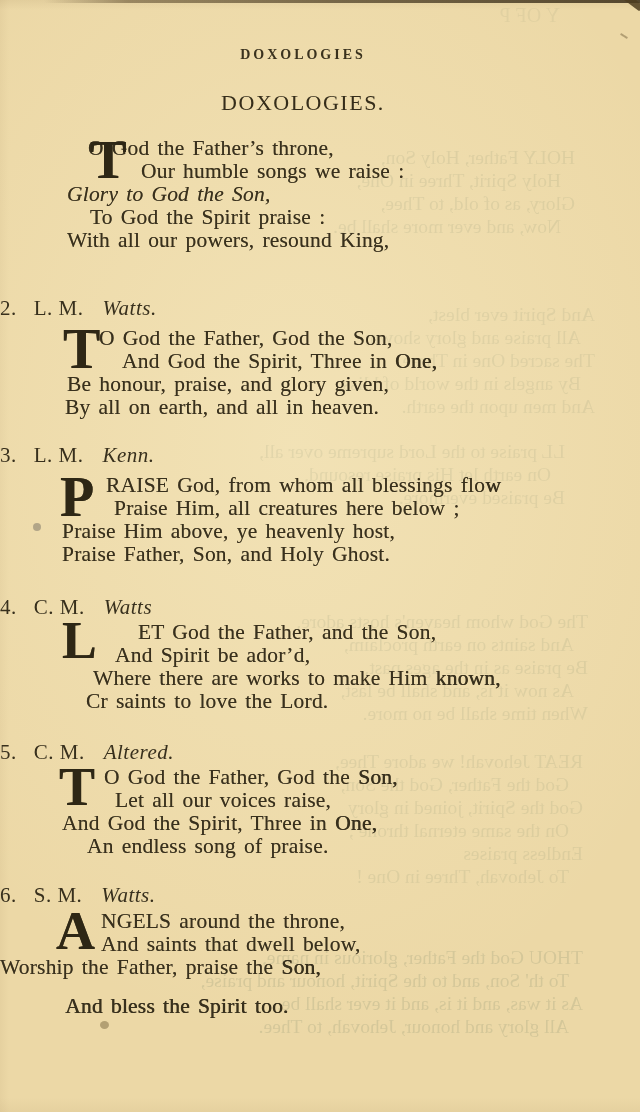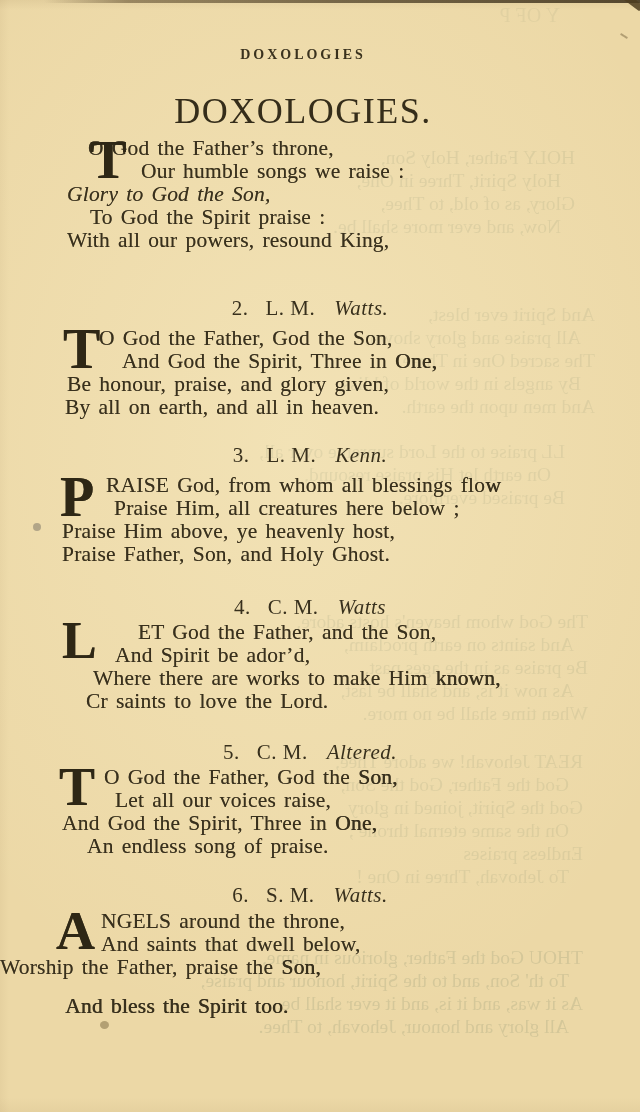--- a/index.html
+++ b/index.html
@@ -23,24 +23,24 @@
   .corner-mark{
     position:absolute;top:-2px;right:-4px;width:24px;height:7px;
     background:#4e3d20;opacity:.85;transform:rotate(37deg);border-radius:2px;
   }
   .running-head{
     position:absolute;top:47px;left:0;right:34px;text-align:center;
     font-size:14px;font-weight:bold;letter-spacing:3px;color:#3a321e;
   }
   .title{
     position:absolute;top:90px;left:0;right:34px;text-align:center;
-    font-size:36px;letter-spacing:1.5px;color:#352d1a;
+    font-size:22px;letter-spacing:1.5px;color:#352d1a;
   }
   .hymn-heading{
-    position:absolute;left:0;right:20px;text-align:center;
+    position:absolute;left:0;right:20px;text-align:left;
     font-size:21px;letter-spacing:.5px;white-space:pre;
   }
   .hymn-heading .meter{margin-left:17px;}
   .hymn-heading .author{margin-left:19px;font-style:italic;}
   .stanza{position:absolute;left:0;width:100%;}
   .line{
     font-size:21.5px;line-height:23px;white-space:pre;
     letter-spacing:.2px;word-spacing:2.5px;
     text-shadow:0 0 .4px rgba(52,42,22,.55);
   }

